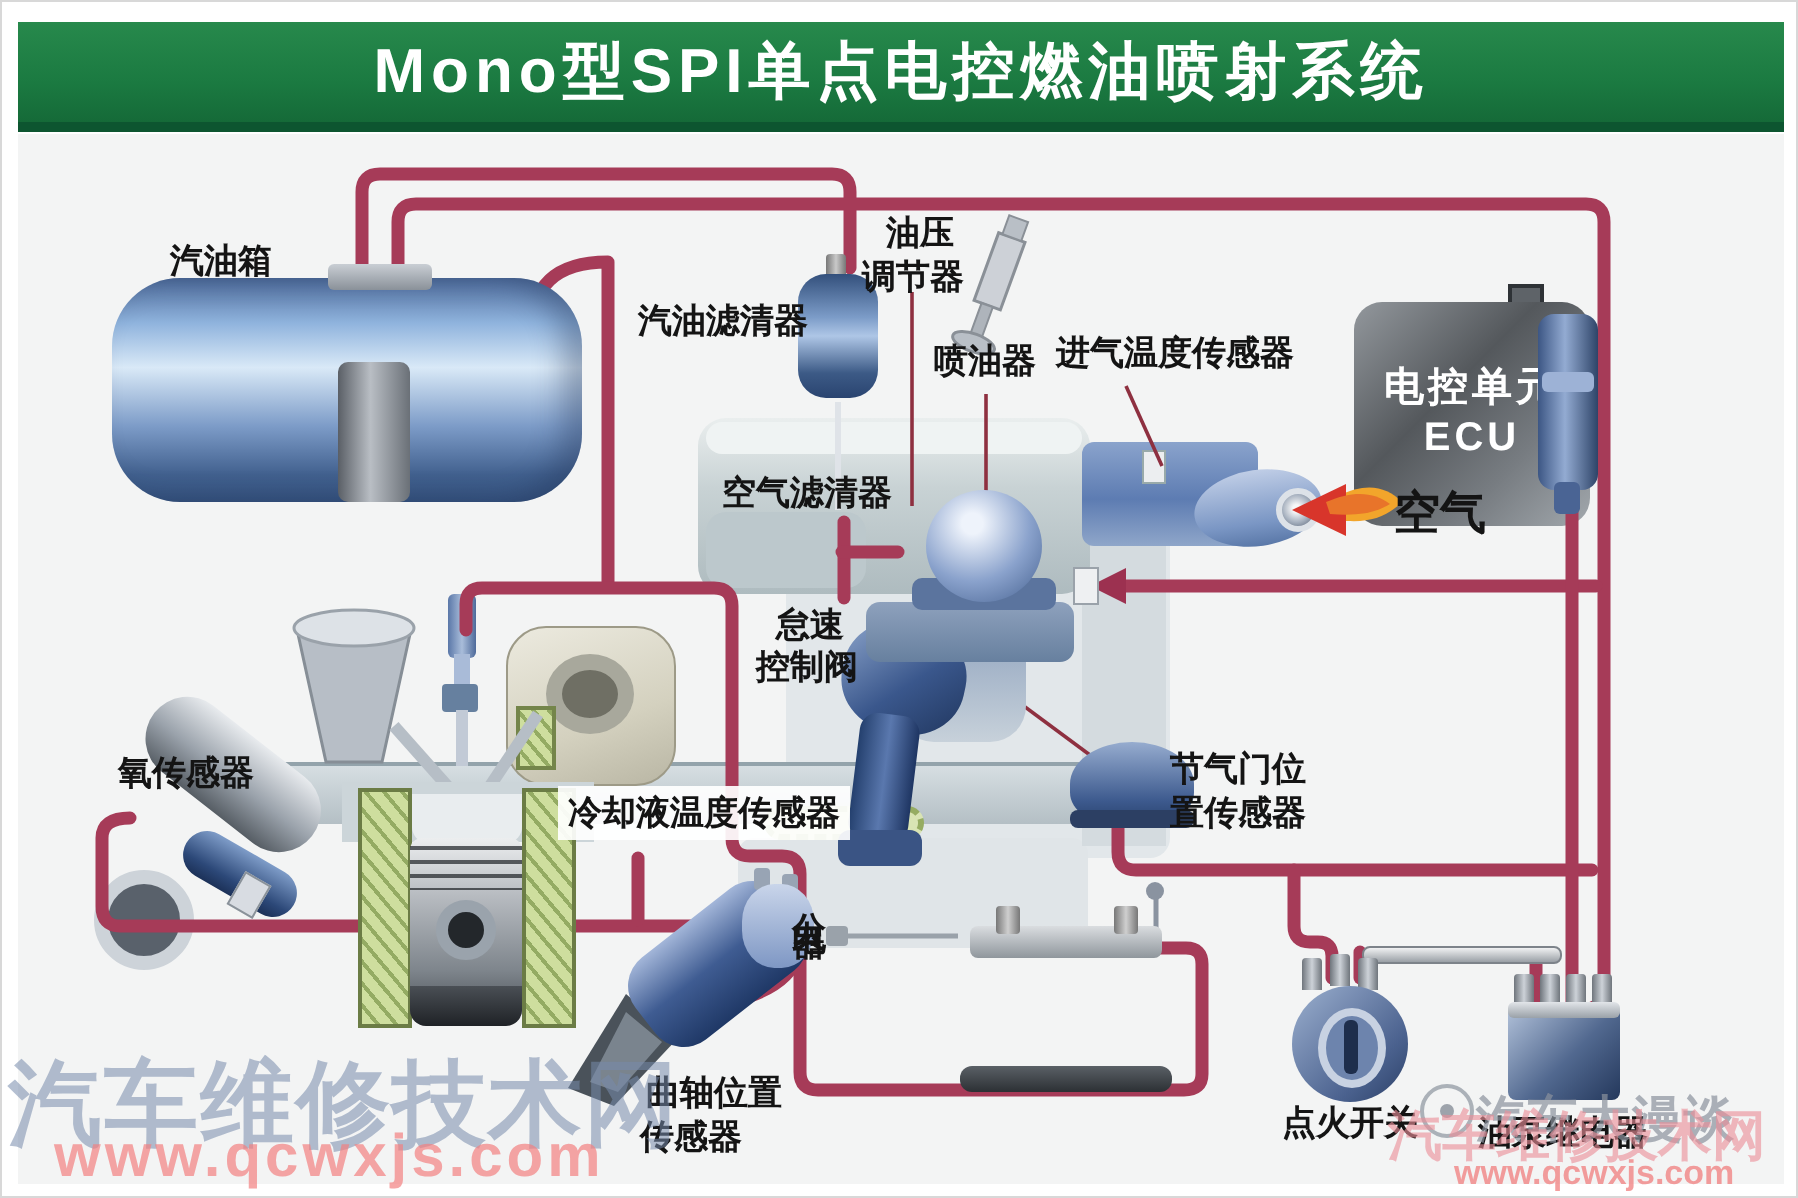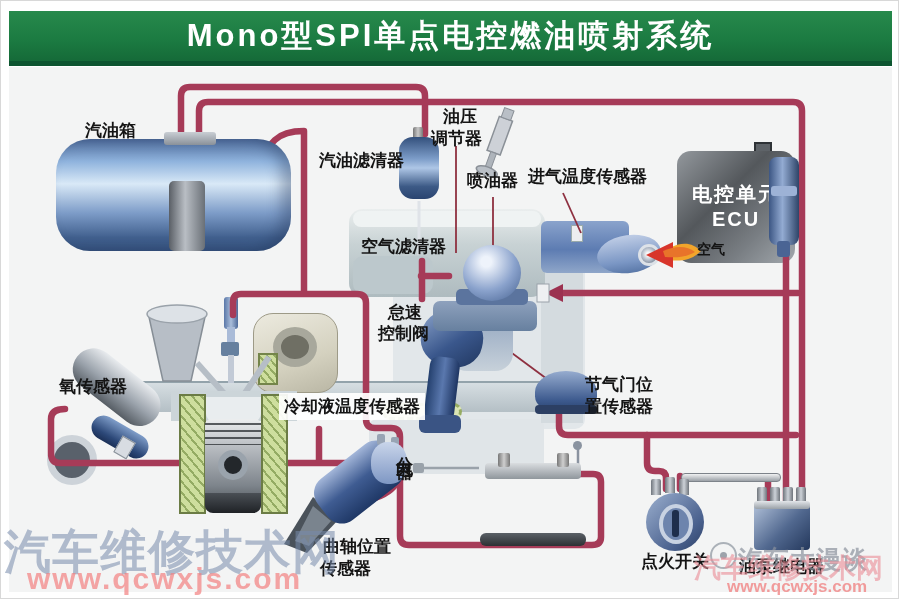--- a/index.html
+++ b/index.html
@@ -268,21 +268,21 @@
   <div class="abs relay-top"></div>
   <div class="abs relay"></div>
 
   <div class="lbl" style="left:84px;top:118px;">汽油箱</div>
   <div class="lbl" style="left:318px;top:148px;">汽油滤清器</div>
   <div class="lbl" style="left:442px;top:104px;">油压</div>
   <div class="lbl" style="left:430px;top:126px;">调节器</div>
   <div class="lbl" style="left:466px;top:168px;">喷油器</div>
   <div class="lbl" style="left:527px;top:164px;">进气温度传感器</div>
   <div class="lbl" style="left:360px;top:234px;">空气滤清器</div>
-  <div class="lbl" style="left:696px;top:240px;font-size:14px;">空气</div>
+  <div class="lbl" style="left:696px;top:240px;font-size:23px;">空气</div>
   <div class="lbl" style="left:387px;top:300px;">怠速</div>
   <div class="lbl" style="left:377px;top:321px;">控制阀</div>
   <div class="lbl" style="left:584px;top:372px;">节气门位</div>
   <div class="lbl" style="left:584px;top:394px;">置传感器</div>
   <div class="lbl" style="left:58px;top:374px;">氧传感器</div>
   <div class="lbl lbl-white-bg" style="left:278px;top:392px;">冷却液温度传感器</div>
   <div class="lbl" style="left:392px;top:441px;writing-mode:vertical-rl;letter-spacing:4px;">分电器</div>
   <div class="lbl" style="left:322px;top:534px;">曲轴位置</div>
   <div class="lbl" style="left:319px;top:556px;text-align:center;">传感器</div>
   <div class="lbl" style="left:640px;top:549px;">点火开关</div>

